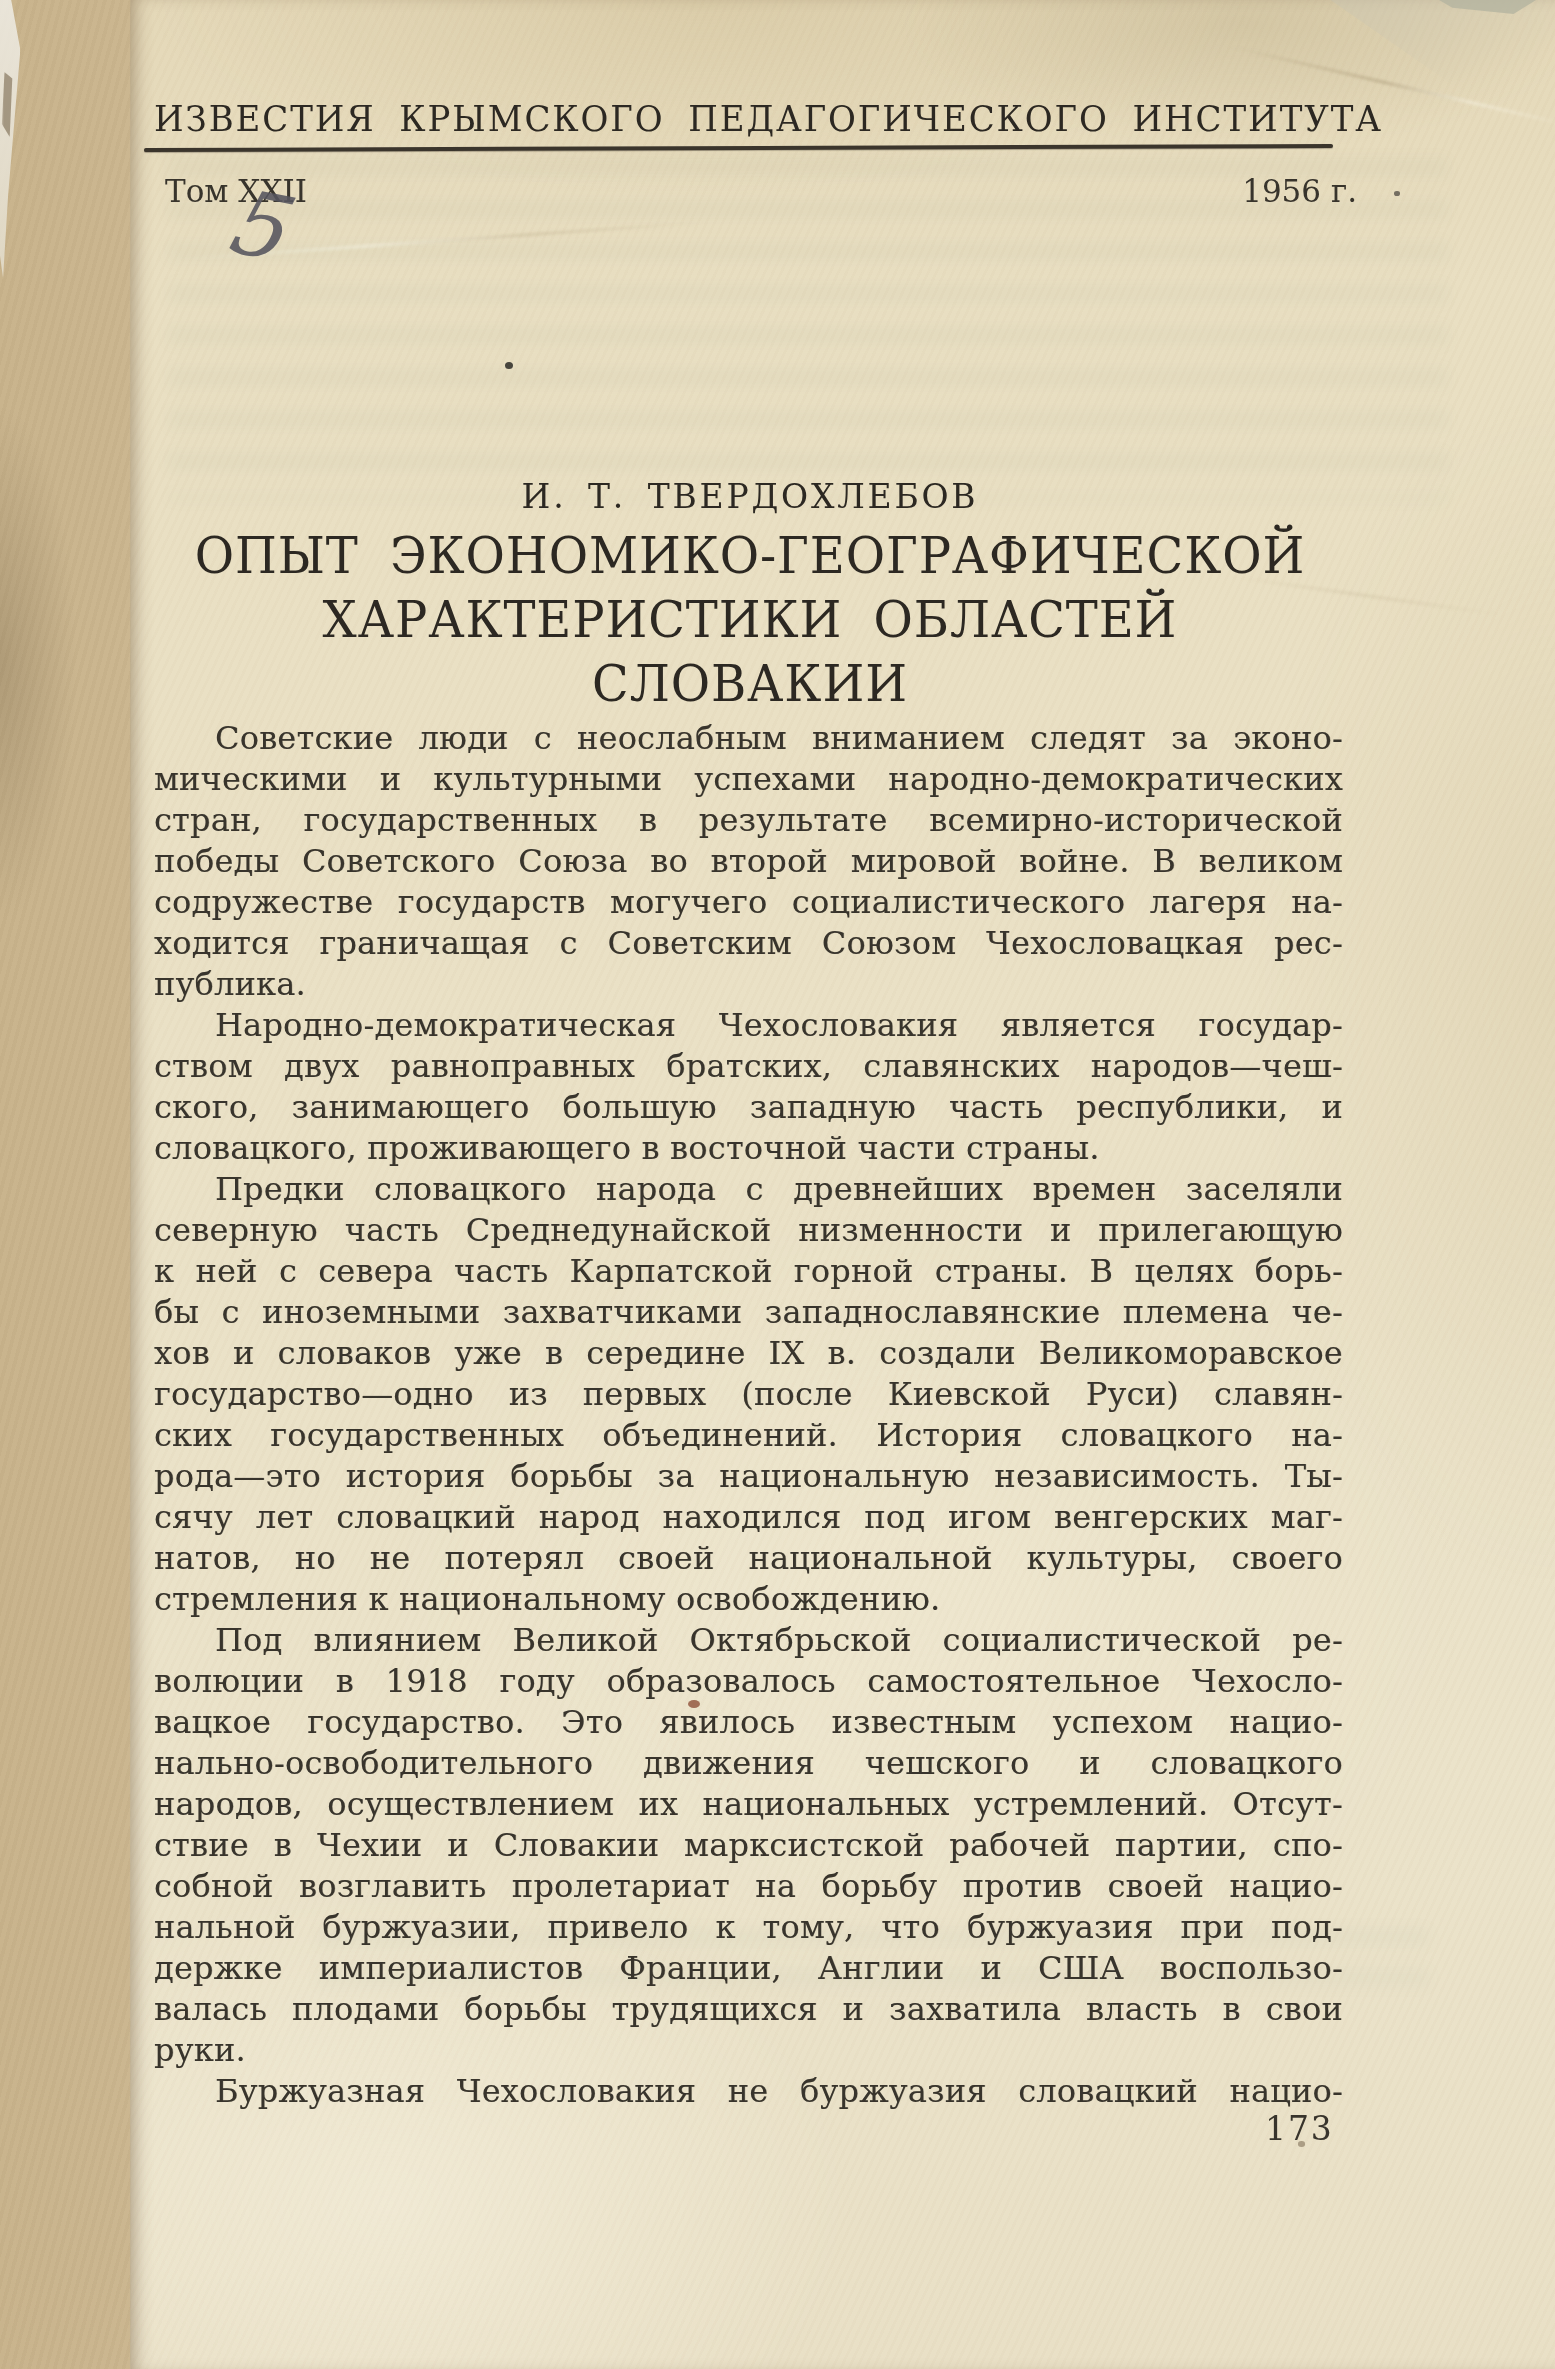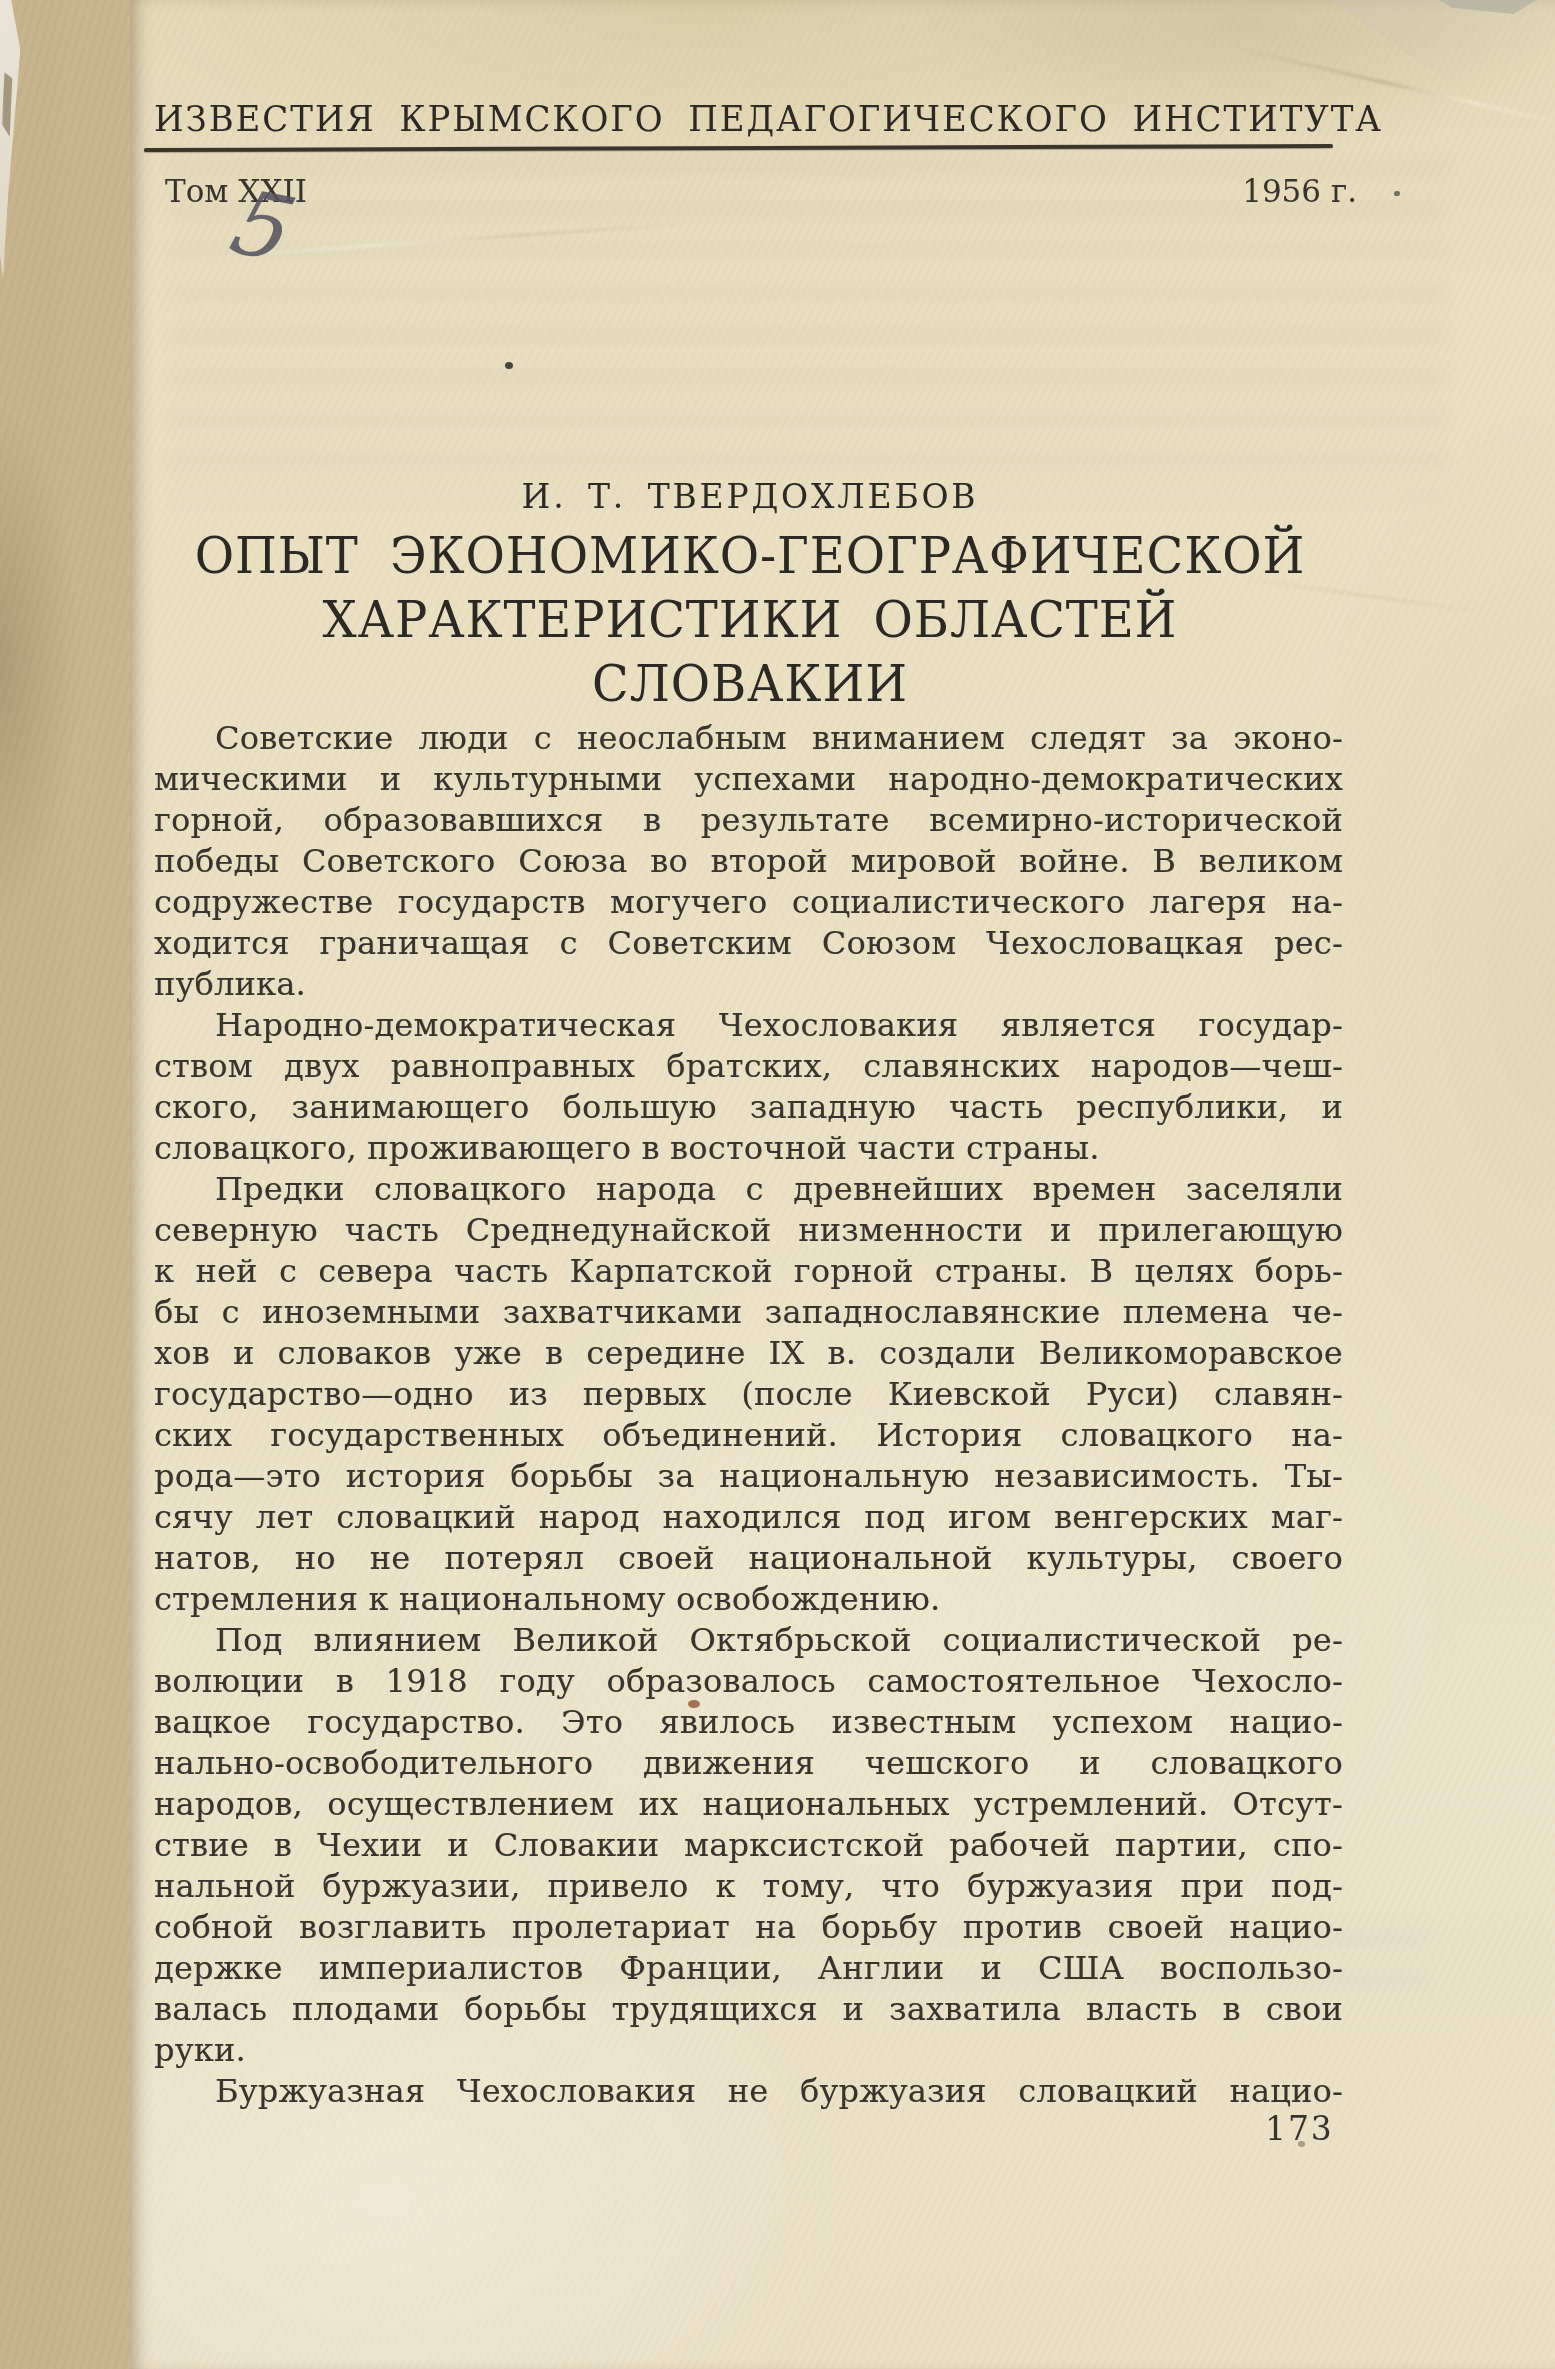--- a/index.html
+++ b/index.html
@@ -123,21 +123,21 @@
 
     <div class="article-title">
       <div>ОПЫТ ЭКОНОМИКО-ГЕОГРАФИЧЕСКОЙ</div>
       <div>ХАРАКТЕРИСТИКИ ОБЛАСТЕЙ СЛОВАКИИ</div>
     </div>
 
     <div class="article-body">
         <div class="para">
           <div class="tline first">Советские люди с неослабным вниманием следят за эконо-</div>
           <div class="tline">мическими и культурными успехами народно-демократических</div>
-          <div class="tline">горной, образовавшихся в результате всемирно-исторической</div>
+          <div class="tline">стран, государственных в результате всемирно-исторической</div>
           <div class="tline">победы Советского Союза во второй мировой войне. В великом</div>
           <div class="tline">содружестве государств могучего социалистического лагеря на-</div>
           <div class="tline">ходится граничащая с Советским Союзом Чехословацкая рес-</div>
           <div class="tline plast">публика.</div>
         </div>
         <div class="para">
           <div class="tline first">Народно-демократическая Чехословакия является государ-</div>
           <div class="tline">ством двух равноправных братских, славянских народов—чеш-</div>
           <div class="tline">ского, занимающего большую западную часть республики, и</div>
           <div class="tline plast">словацкого, проживающего в восточной части страны.</div>
@@ -155,22 +155,22 @@
           <div class="tline">натов, но не потерял своей национальной культуры, своего</div>
           <div class="tline plast">стремления к национальному освобождению.</div>
         </div>
         <div class="para">
           <div class="tline first">Под влиянием Великой Октябрьской социалистической ре-</div>
           <div class="tline">волюции в 1918 году образовалось самостоятельное Чехосло-</div>
           <div class="tline">вацкое государство. Это явилось известным успехом нацио-</div>
           <div class="tline">нально-освободительного движения чешского и словацкого</div>
           <div class="tline">народов, осуществлением их национальных устремлений. Отсут-</div>
           <div class="tline">ствие в Чехии и Словакии марксистской рабочей партии, спо-</div>
+          <div class="tline">собной возглавить пролетариат на борьбу против своей нацио-</div>
           <div class="tline">нальной буржуазии, привело к тому, что буржуазия при под-</div>
-          <div class="tline">собной возглавить пролетариат на борьбу против своей нацио-</div>
           <div class="tline">держке империалистов Франции, Англии и США воспользо-</div>
           <div class="tline">валась плодами борьбы трудящихся и захватила власть в свои</div>
           <div class="tline plast">руки.</div>
         </div>
         <div class="para">
           <div class="tline first">Буржуазная Чехословакия не буржуазия словацкий нацио-</div>
         </div>
       </div>
 
     <div class="page-number">173</div>

